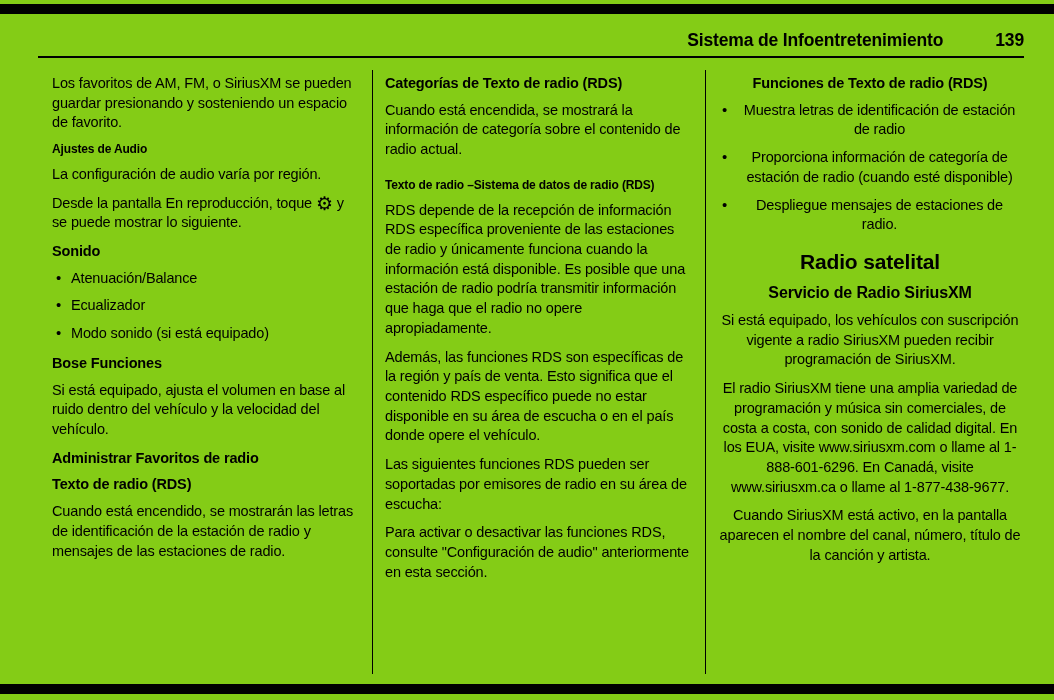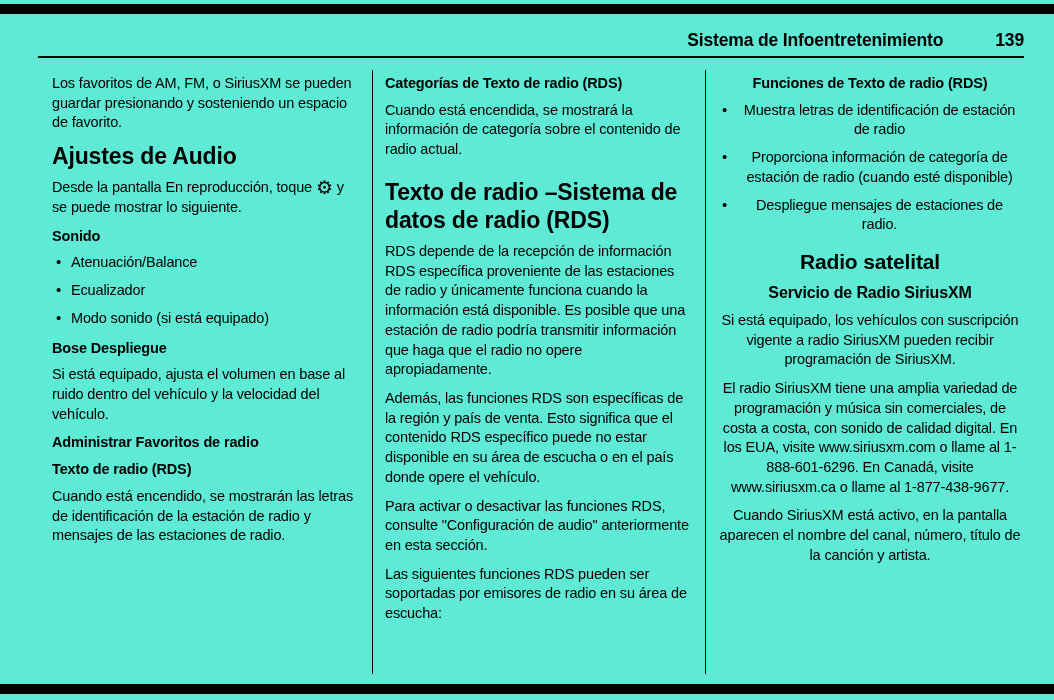--- a/index.html
+++ b/index.html
@@ -5,21 +5,21 @@
   * { margin:0; padding:0; box-sizing:border-box; }
   html,body { background:#ffffff; }
   body {
     width:1054px; height:700px;
     font-family:"Liberation Sans", sans-serif;
     color:#000;
     position:relative;
     overflow:hidden;
     letter-spacing:-0.15px;
   }
-  .page { position:absolute; inset:0; background:#5eead4; }
+  .page { position:absolute; inset:0; background:#84cc16; }
 
   .bar { position:absolute; left:0; width:1054px; height:10px; background:#000; }
   .bar.top { top:4px; }
   .bar.bottom { top:684px; }
 
   .header {
     position:absolute; top:30px; left:40px; right:30px;
     display:flex; justify-content:flex-end; align-items:baseline; gap:52px;
     font-weight:bold; font-size:17.5px;
   }
@@ -30,21 +30,21 @@
 
   .columns {
     position:absolute; top:70px; left:40px; right:28px; bottom:26px;
     display:flex;
   }
   .col { flex:1 1 0; padding:4px 16px 0 12px; font-size:14.5px; line-height:1.36; }
   .col.last { padding-right:4px;text-align:center; }
   .divider { width:1px; background:#000; align-self:stretch; }
 
   p { margin-bottom:9px; }
-  .h2 { font-size:23px; font-weight:bold; margin:13px 0 8px; line-height:1.22; }
+  .h2 { font-size:12px; font-weight:bold; margin:13px 0 8px; line-height:1.22; }
   .h1 { font-size:21px; font-weight:bold; margin:14px 0 8px; line-height:1.2; }
   .sh { font-size:14.5px; font-weight:bold; margin:1px 0 7px; }
   .sh.first, .h2.first { margin-top:0; }
 
   ul { list-style:none; margin-bottom:10px; }
   li { position:relative; padding-left:19px; margin-bottom:8px; }
   li::before { content:"•"; position:absolute; left:4px; top:-1px; font-size:15px; }
 
   .gear { font-size:19px; line-height:0; vertical-align:-2px; display:inline-block; }
 </style>
@@ -60,53 +60,54 @@
     <span>139</span>
   </div>
   <div class="header-rule"></div>
 
   <div class="columns">
 
     <div class="col">
       <p>Los favoritos de AM, FM, o SiriusXM se pueden guardar presionando y sosteniendo un espacio de favorito.</p>
 
       <div class="h2 first" style="margin-top:6px;">Ajustes de Audio</div>
+      <p>La configuración de audio varía por región.</p>
       <p>
         <span>Desde la pantalla En reproducción, toque</span>
         <span class="gear">⚙</span>
         <span>y se puede mostrar lo siguiente.</span>
       </p>
 
       <div class="sh">Sonido</div>
       <ul>
         <li>Atenuación/Balance</li>
         <li>Ecualizador</li>
         <li>Modo sonido (si está equipado)</li>
       </ul>
 
-      <div class="sh">Bose Despliegue</div>
+      <div class="sh">Bose Funciones</div>
       <p>Si está equipado, ajusta el volumen en base al ruido dentro del vehículo y la velocidad del vehículo.</p>
 
       <div class="sh">Administrar Favoritos de radio</div>
 
       <div class="sh">Texto de radio (RDS)</div>
       <p>Cuando está encendido, se mostrarán las letras de identificación de la estación de radio y mensajes de las estaciones de radio.</p>
     </div>
 
     <div class="divider"></div>
 
     <div class="col">
       <div class="sh first">Categorías de Texto de radio (RDS)</div>
       <p>Cuando está encendida, se mostrará la información de categoría sobre el contenido de radio actual.</p>
 
       <div class="h2" style="margin-top:18px;">Texto de radio –Sistema de datos de radio (RDS)</div>
       <p>RDS depende de la recepción de información RDS específica proveniente de las estaciones de radio y únicamente funciona cuando la información está disponible. Es posible que una estación de radio podría transmitir información que haga que el radio no opere apropiadamente.</p>
       <p>Además, las funciones RDS son específicas de la región y país de venta. Esto significa que el contenido RDS específico puede no estar disponible en su área de escucha o en el país donde opere el vehículo.</p>
+      <p>Las siguientes funciones RDS pueden ser soportadas por emisores de radio en su área de escucha:</p>
       <p>Para activar o desactivar las funciones RDS, consulte "Configuración de audio" anteriormente en esta sección.</p>
-      <p>Las siguientes funciones RDS pueden ser soportadas por emisores de radio en su área de escucha:</p>
     </div>
 
     <div class="divider"></div>
 
     <div class="col last">
       <div class="sh first">Funciones de Texto de radio (RDS)</div>
       <ul>
         <li>Muestra letras de identificación de estación de radio</li>
         <li>Proporciona información de categoría de estación de radio (cuando esté disponible)</li>
         <li>Despliegue mensajes de estaciones de radio.</li>

